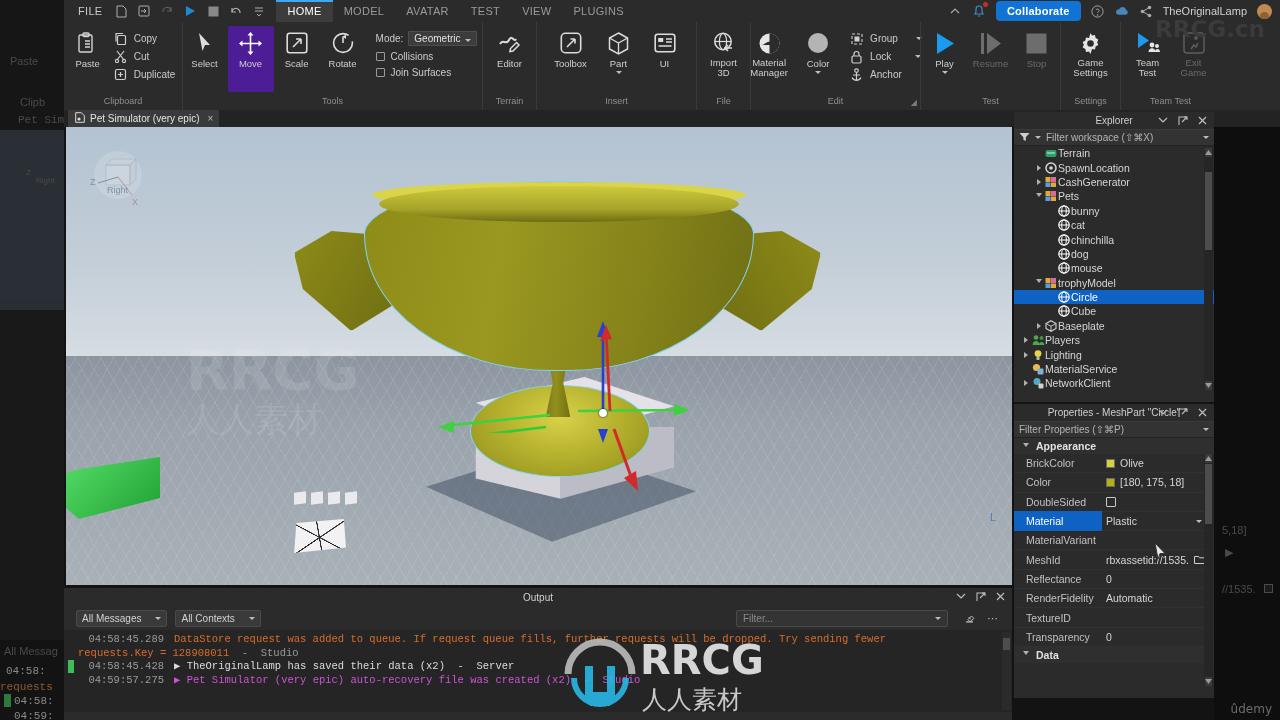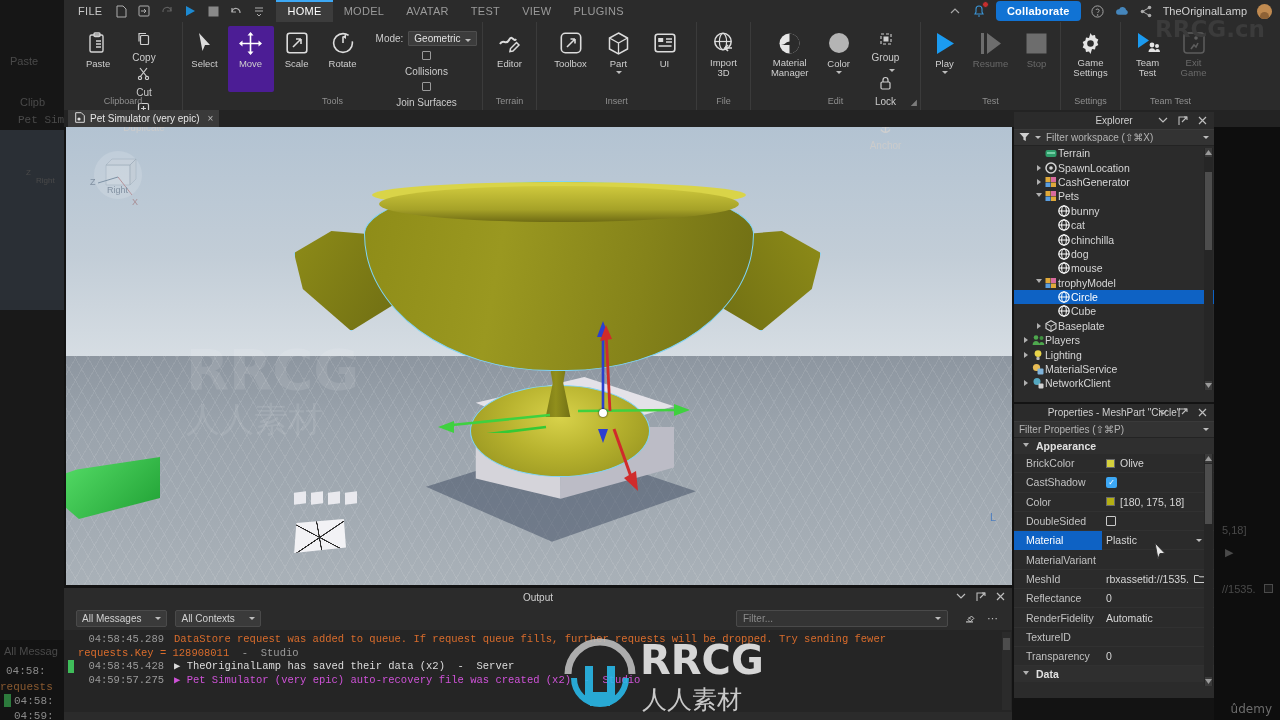--- a/index.html
+++ b/index.html
@@ -41,21 +41,21 @@
   .rgroup + .rgroup { border-left:1px solid #3b3b3b; }
   .rg-body { display:flex; align-items:flex-start; height:70px; padding-top:4px; }
   .rg-label { font-size:9px; color:#8f8f8f; position:absolute; bottom:4px; left:0; right:0; text-align:center; }
   .rbtn { width:46px; display:flex; flex-direction:column; align-items:center; gap:2px;
           padding:4px 2px 0; border-radius:2px; }
   .rbtn.sel { background:#4c1d95; height:66px; }
   .rbtn .lbl { font-size:9.5px; color:#cfcfcf; text-align:center; line-height:11px; }
   .rbtn .lbl.dim { color:#6a6a6a; }
   .rbtn .ico { height:26px; display:flex; align-items:center; justify-content:center; }
   .rstack { display:flex; flex-direction:column; justify-content:flex-start; gap:3px; padding:5px 6px 0 2px; }
-  .rsmall { display:flex; align-items:center; gap:6px; font-size:10px; color:#cbcbcb;flex-direction:column; }
+  .rsmall { display:flex; align-items:center; gap:6px; font-size:10px; color:#cbcbcb; }
   .rsmall .ico { width:15px; height:15px; display:flex; align-items:center; justify-content:center; }
   .chk { width:9px; height:9px; border:1px solid #9a9a9a; border-radius:1px; display:inline-block; }
   .modewrap { display:flex; align-items:center; gap:5px; font-size:10px; color:#cbcbcb; }
   .modesel { background:#3c3c3c; border:1px solid #4e4e4e; padding:1px 16px 1px 5px; position:relative;
              font-size:10px; color:#e2e2e2; border-radius:1px; }
   .modesel::after { content:""; position:absolute; right:5px; top:7px; border-left:3px solid transparent;
              border-right:3px solid transparent; border-top:3.5px solid #bdbdbd; }
   .caret { width:0;height:0;border-left:3px solid transparent;border-right:3px solid transparent;
            border-top:3.5px solid #bdbdbd; display:inline-block; }
   .rg-corner { position:absolute; right:3px; bottom:3px; font-size:8px; color:#7b7b7b; }
@@ -1064,26 +1064,20 @@
           <span>Appearance</span>
         </div>
         <div class="prow">
           <span class="pname">BrickColor</span>
           <span class="pval">
             <span class="swatch" style="background:#d5d13c"></span>
             <span>Olive</span>
           </span>
         </div>
         <div class="prow">
-          <span class="pname">CastShadow</span>
-          <span class="pval">
-            <span class="cb-on">✓</span>
-          </span>
-        </div>
-        <div class="prow">
           <span class="pname">Color</span>
           <span class="pval">
             <span class="swatch" style="background:#b4af12"></span>
             <span>[180, 175, 18]</span>
           </span>
         </div>
         <div class="prow">
           <span class="pname">DoubleSided</span>
           <span class="pval">
             <span class="cb-off"></span>

